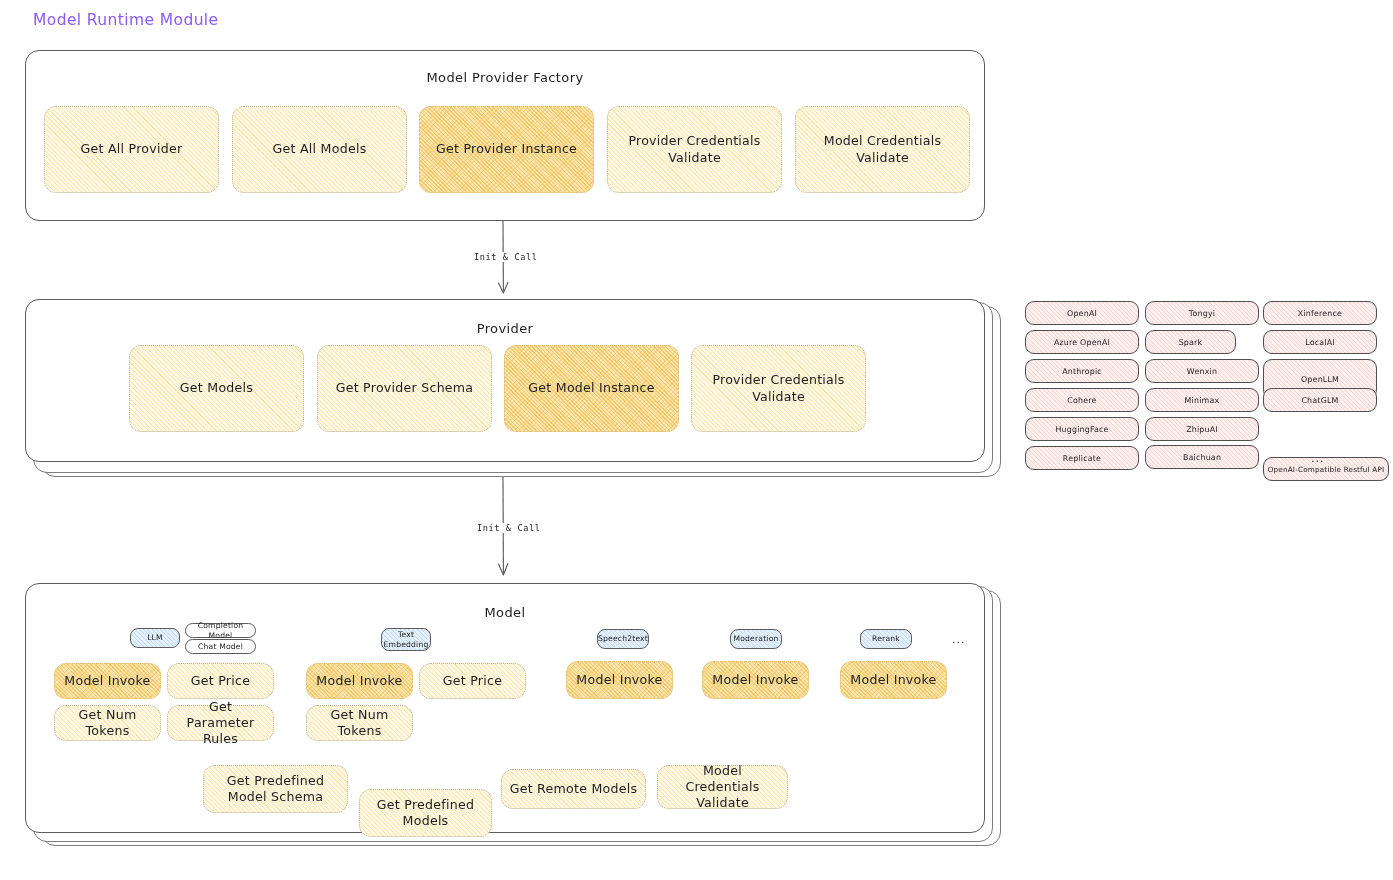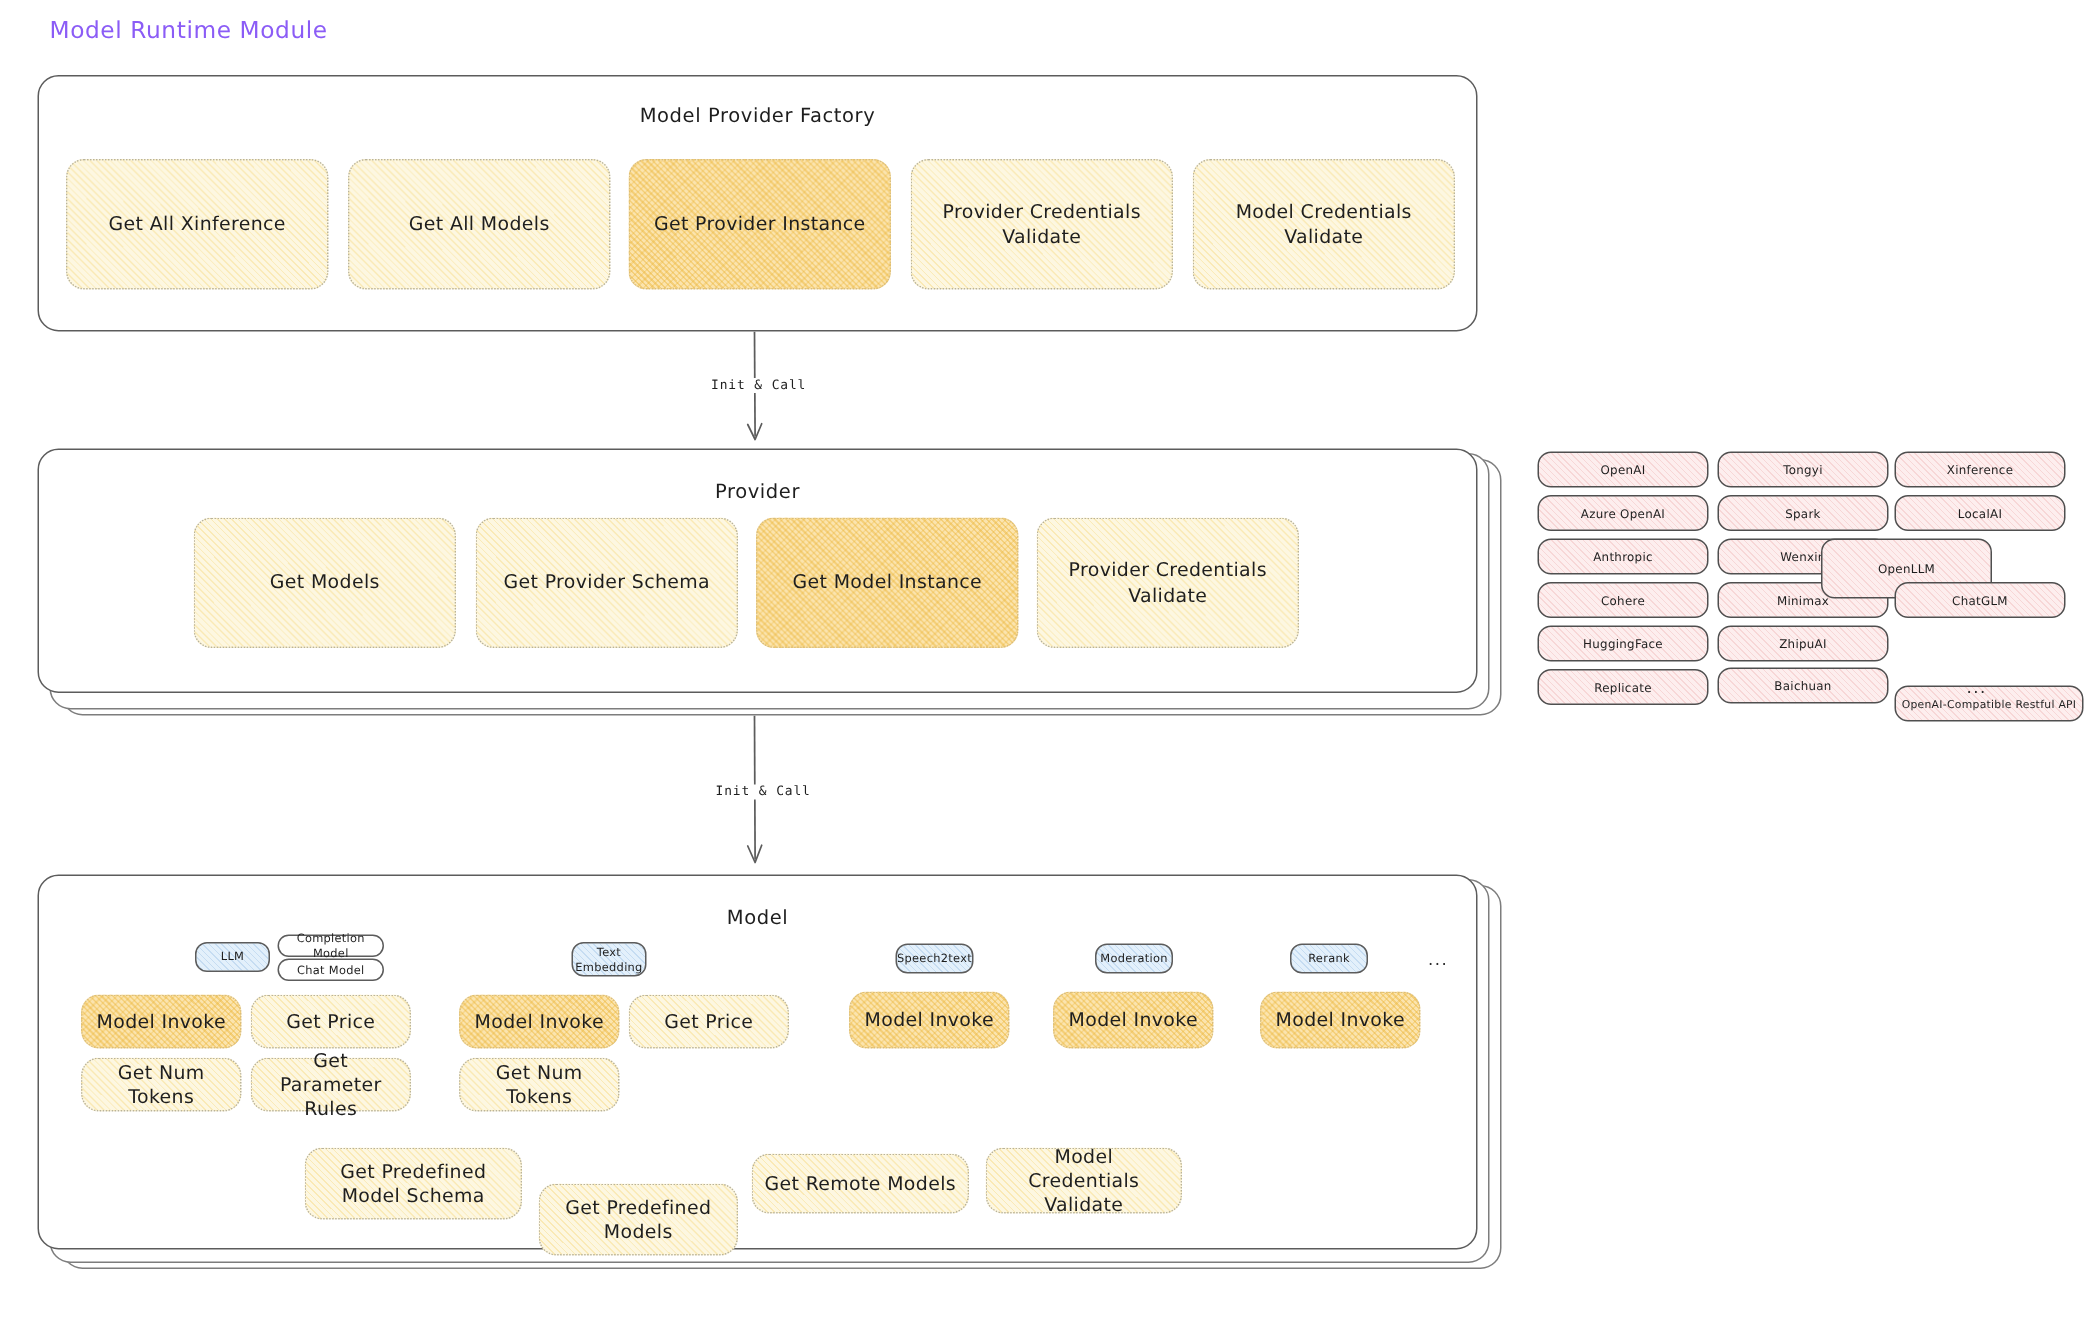--- a/index.html
+++ b/index.html
@@ -172,21 +172,21 @@
 <body>
 
 <div id="canvas">
 
   <div id="page-title" class="hand">Model Runtime Module</div>
 
   <div class="container top" style="left:25px; top:50px; width:960px; height:171px;">
     <div class="section-title hand" style="top:19px;">Model Provider Factory</div>
   </div>
 
-  <div class="mbox" style="left:44px; top:106px; width:175px; height:87px;">Get All Xinference</div>
+  <div class="mbox" style="left:44px; top:106px; width:175px; height:87px;">Get All Provider</div>
   <div class="mbox" style="left:232px; top:106px; width:175px; height:87px;">Get All Models</div>
   <div class="mbox hi" style="left:419px; top:106px; width:175px; height:87px;">Get Provider Instance</div>
   <div class="mbox" style="left:607px; top:106px; width:175px; height:87px;">Provider Credentials Validate</div>
   <div class="mbox" style="left:795px; top:106px; width:175px; height:87px;">Model Credentials Validate</div>
 
   <svg class="arrow" style="left:488px; top:221px; width:30px; height:80px;" viewBox="0 0 30 80">
     <path d="M15 0 L15.4 70" stroke="#5c5c5c" stroke-width="1.15" fill="none"></path>
     <path d="M10.5 62 L15.4 72 L19.8 61.5" stroke="#5c5c5c" stroke-width="1.15" fill="none" stroke-linecap="round" stroke-linejoin="round"></path>
   </svg>
   <div class="arrow-label" style="left:471px; top:252px;">Init &amp; Call</div>
@@ -203,29 +203,29 @@
   <div class="mbox" style="left:691px; top:345px; width:175px; height:87px;">Provider Credentials Validate</div>
 
   <div class="pchip" style="left:1025px; top:301px; width:114px; height:24px;">OpenAI</div>
   <div class="pchip" style="left:1025px; top:330px; width:114px; height:24px;">Azure OpenAI</div>
   <div class="pchip" style="left:1025px; top:359px; width:114px; height:24px;">Anthropic</div>
   <div class="pchip" style="left:1025px; top:388px; width:114px; height:24px;">Cohere</div>
   <div class="pchip" style="left:1025px; top:417px; width:114px; height:24px;">HuggingFace</div>
   <div class="pchip" style="left:1025px; top:446px; width:114px; height:24px;">Replicate</div>
 
   <div class="pchip" style="left:1145px; top:301px; width:114px; height:24px;">Tongyi</div>
-  <div class="pchip" style="left:1145px; top:330px; width:114px; height:24px;">Spark</div>
+  <div class="pchip" style="left:1145px; top:330px; width:91px; height:24px;">Spark</div>
   <div class="pchip" style="left:1145px; top:359px; width:114px; height:24px;">Wenxin</div>
   <div class="pchip" style="left:1145px; top:388px; width:114px; height:24px;">Minimax</div>
   <div class="pchip" style="left:1145px; top:417px; width:114px; height:24px;">ZhipuAI</div>
   <div class="pchip" style="left:1145px; top:445px; width:114px; height:24px;">Baichuan</div>
 
   <div class="pchip" style="left:1263px; top:301px; width:114px; height:24px;">Xinference</div>
   <div class="pchip" style="left:1263px; top:330px; width:114px; height:24px;">LocalAI</div>
-  <div class="pchip" style="left:1214px; top:359px; width:114px; height:40px;">OpenLLM</div>
+  <div class="pchip" style="left:1263px; top:359px; width:114px; height:40px;">OpenLLM</div>
   <div class="pchip" style="left:1263px; top:388px; width:114px; height:24px;">ChatGLM</div>
   <div class="pchip" style="left:1263px; top:417px; width:126px; height:24px; font-size:7.2px;margin-top:40px;">OpenAI-Compatible Restful API</div>
   <div class="dots" style="left:1311px; top:452px;">...</div>
 
   <svg class="arrow" style="left:488px; top:477px; width:30px; height:105px;" viewBox="0 0 30 105">
     <path d="M15 0 L15.4 96" stroke="#5c5c5c" stroke-width="1.15" fill="none"></path>
     <path d="M10.5 87 L15.4 98 L19.8 86.5" stroke="#5c5c5c" stroke-width="1.15" fill="none" stroke-linecap="round" stroke-linejoin="round"></path>
   </svg>
   <div class="arrow-label" style="left:474px; top:523px;">Init &amp; Call</div>
 

